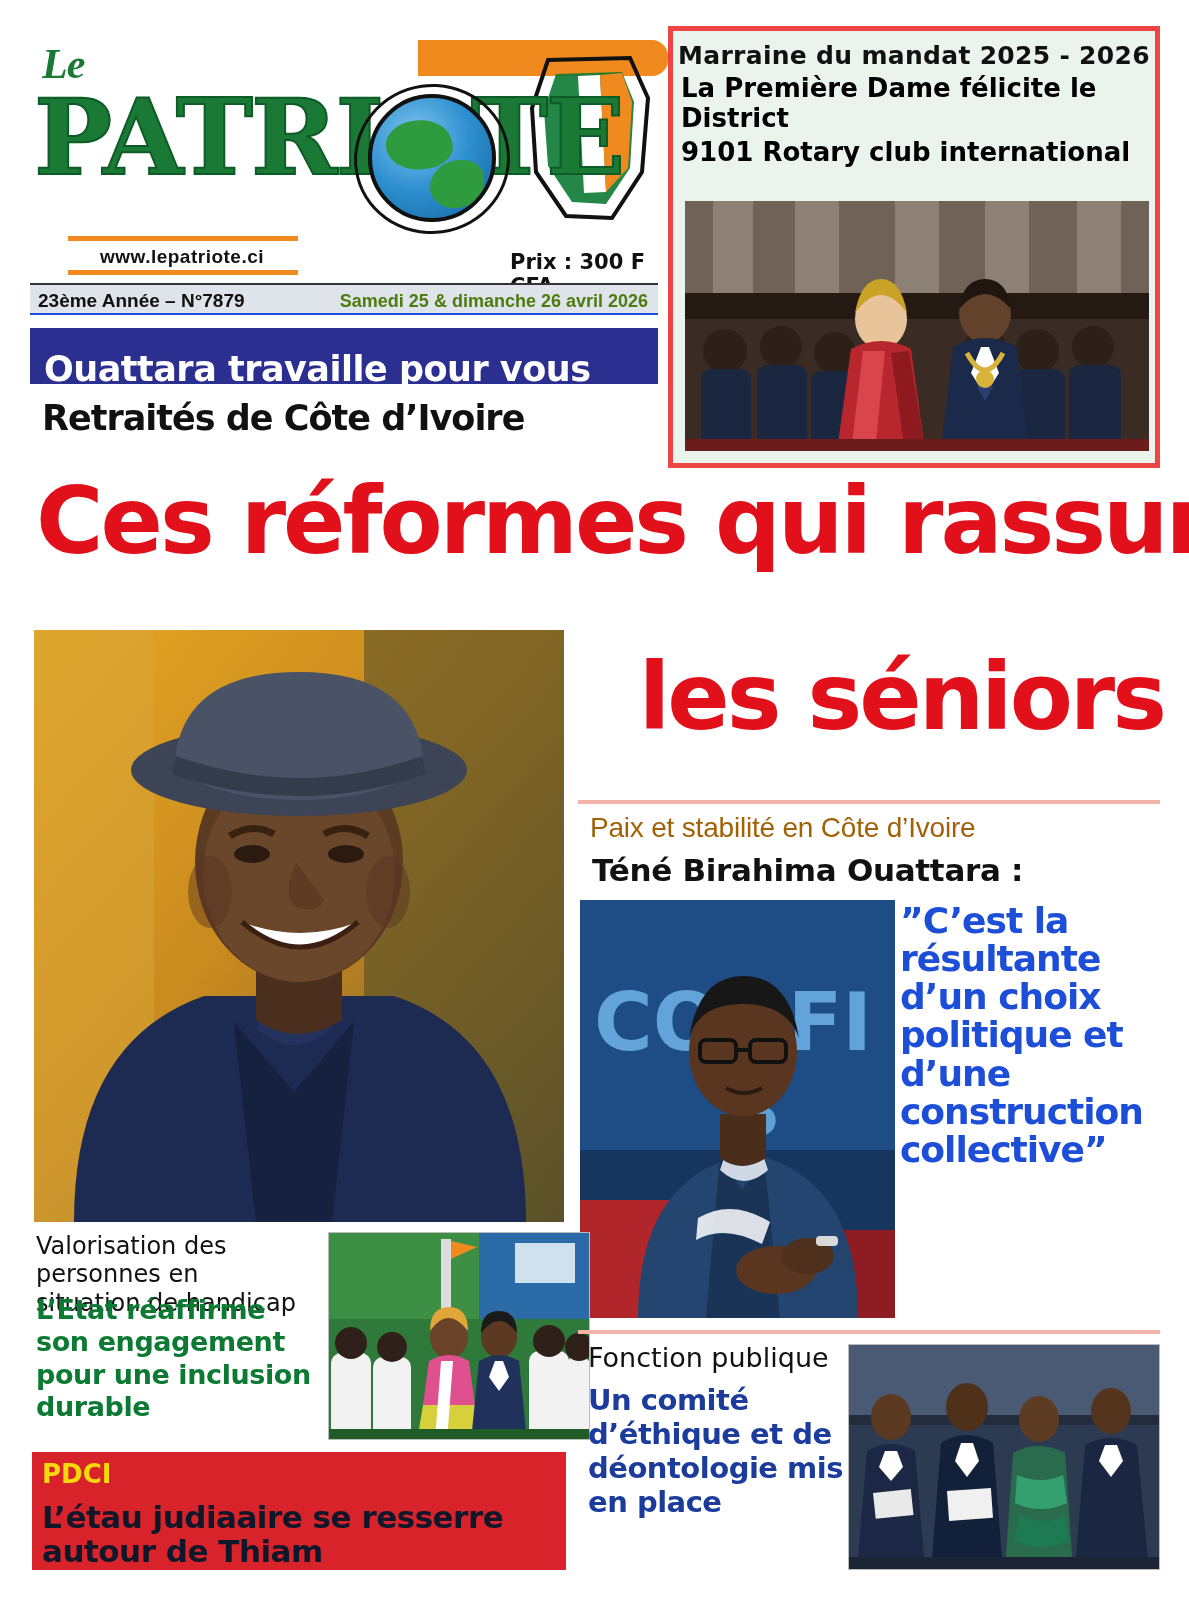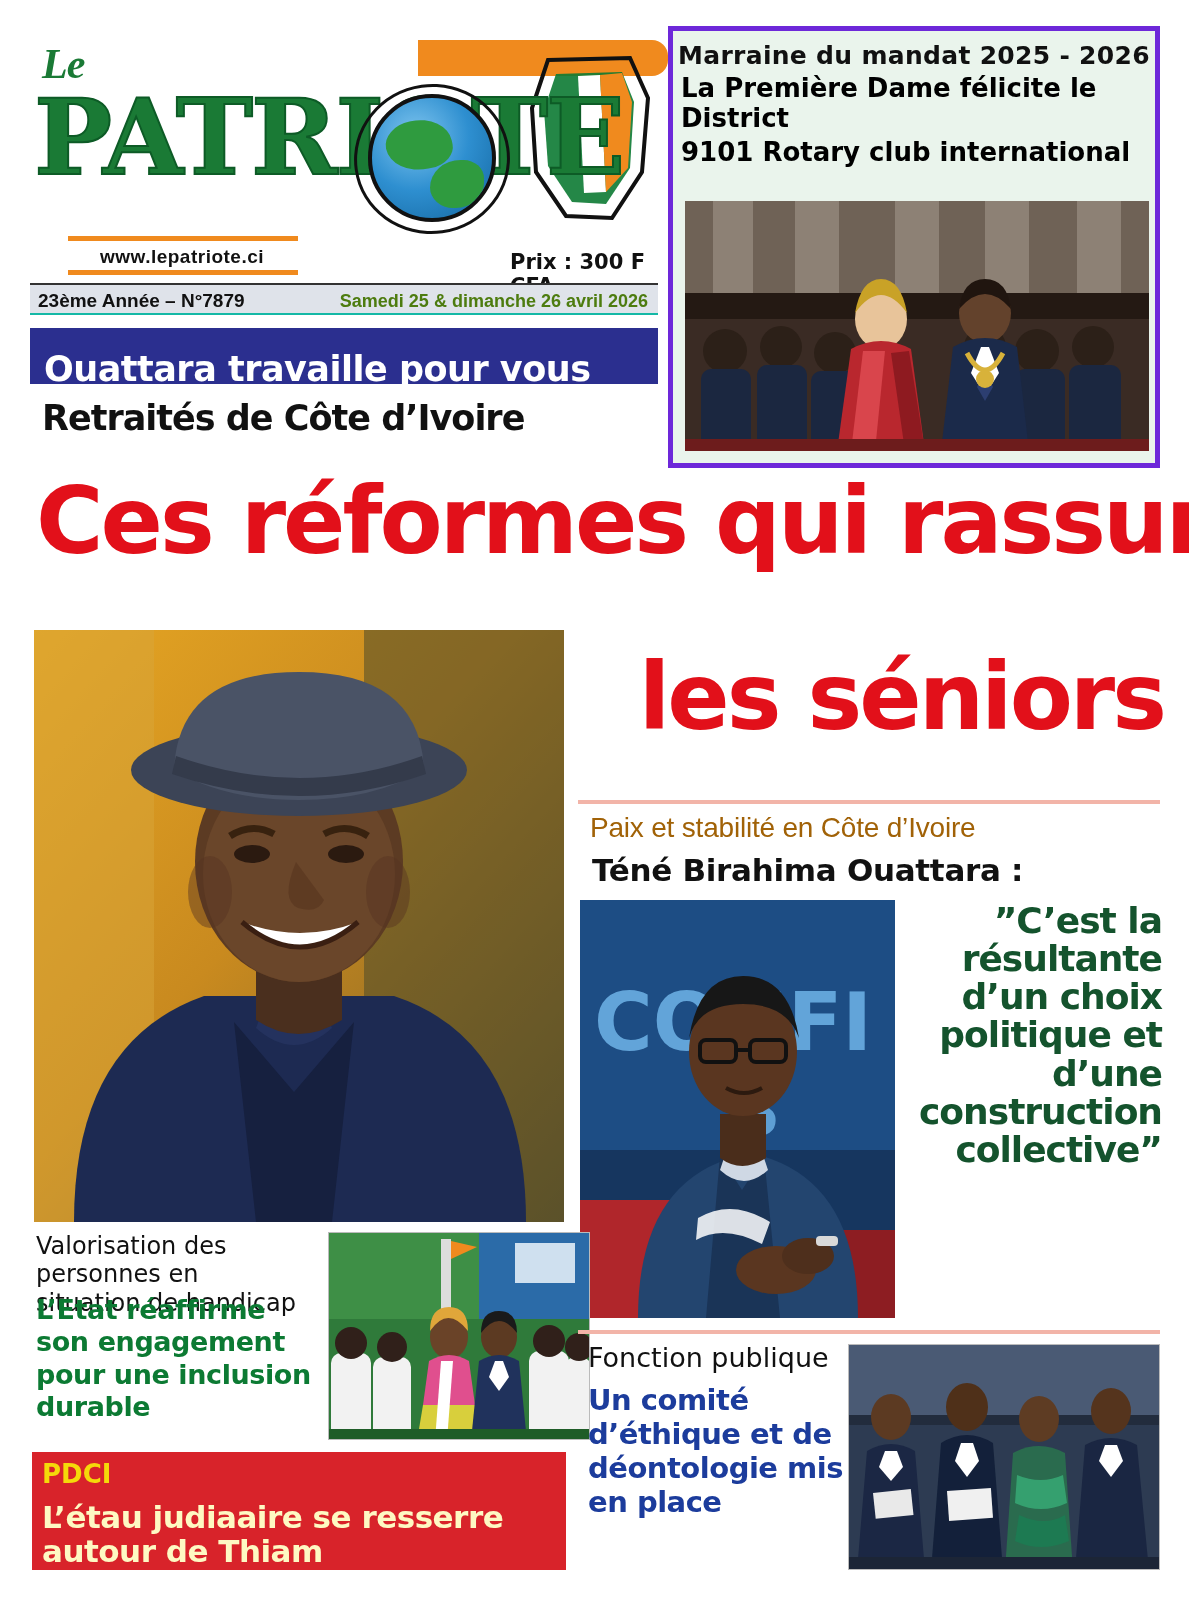--- a/index.html
+++ b/index.html
@@ -126,21 +126,21 @@
     font-family: "DejaVu Sans", sans-serif;
   }
 
   
   .infobar {
     position: absolute;
     left: 30px; top: 283px;
     width: 628px; height: 32px;
     background: #dfe3ea;
     border-top: 2px solid #333;
-    border-bottom: 2px solid #14b8a6;
+    border-bottom: 2px solid #1d4ed8;
   }
   .infobar .left {
     position: absolute;
     left: 8px; top: 5px;
     font-size: 19px;
     font-weight: bold;
     color: #111;
   }
   .infobar .right {
     position: absolute;
@@ -148,21 +148,21 @@
     font-size: 18px;
     font-weight: bold;
     color: #4d7c0f;
   }
 
   
   .topbox {
     position: absolute;
     left: 668px; top: 26px;
     width: 492px; height: 442px;
-    border: 5px solid #6d28d9;
+    border: 5px solid #ef4444;
     background: #eaf4ec;
   }
   .topbox-kicker {
     font-family: "DejaVu Sans", sans-serif;
     font-weight: bold;
     font-size: 25px;
     color: #111;
     text-align: center;
     margin-top: 10px;
     letter-spacing: 0.3px;
@@ -279,22 +279,21 @@
     background: #1b3a63;
   }
   .mid-quote {
     position: absolute;
     left: 900px; top: 902px;
     width: 262px;
     font-family: "DejaVu Sans", sans-serif;
     font-weight: bold;
     font-size: 36px;
     line-height: 1.06;
-    color: #14532d;
-    text-align: right;
+    color: #1d4ed8;
     letter-spacing: -1px;
   }
 
   
   .bl-wrap {
     position: absolute;
     left: 32px; top: 1232px;
     width: 534px; height: 208px;
   }
   .bl-kicker {
@@ -342,21 +341,21 @@
     color: #f5d90a;
   }
   .pdci-title {
     position: absolute;
     left: 10px; top: 48px;
     width: 516px;
     font-family: "DejaVu Sans", sans-serif;
     font-weight: bold;
     font-size: 31px;
     line-height: 1.1;
-    color: #fef9c3;
+    color: #0f172a;
     letter-spacing: -0.5px;
   }
 
   
   .br-sep {
     position: absolute;
     left: 578px; top: 1330px;
     width: 582px; height: 4px;
     background: #f2b4a8;
   }

